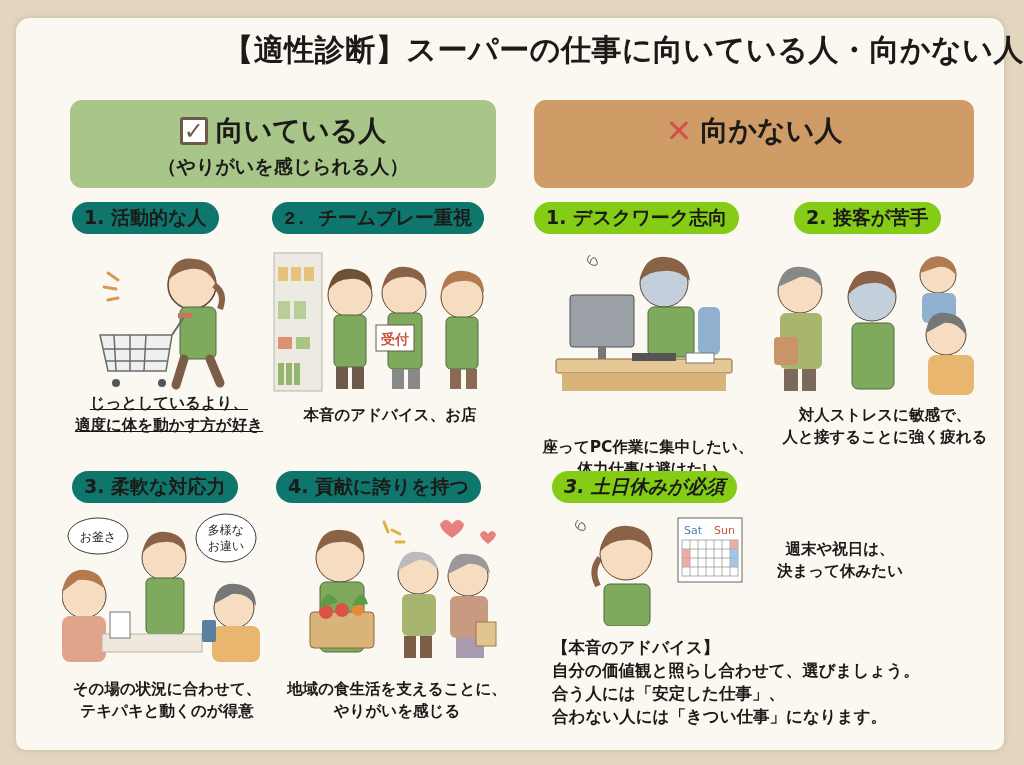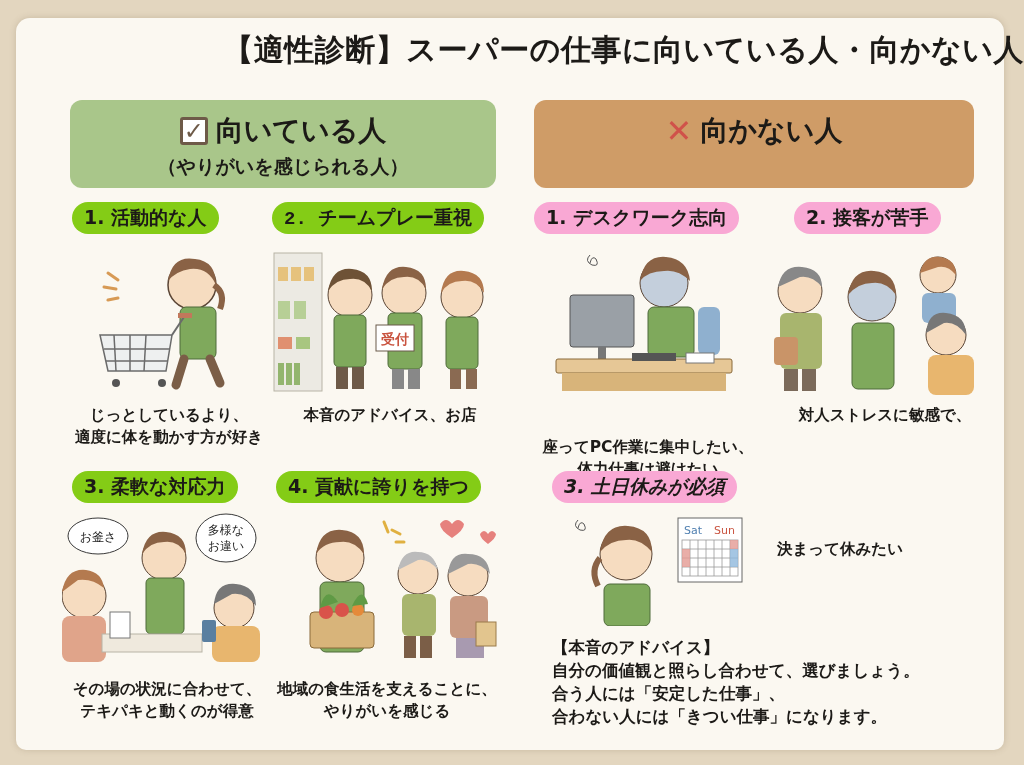--- a/index.html
+++ b/index.html
@@ -30,22 +30,22 @@
   .banner-sub { font-size: 19px; font-weight: bold; margin-top: 4px; }
   .check-box {
     width: 28px; height: 28px; border: 3px solid #6e5a48; background: #fff; border-radius: 3px;
     display: inline-flex; align-items: center; justify-content: center; color: #6e5a48; font-size: 24px; line-height: 1;
   }
   .x-mark { color: #d0524a; font-size: 32px; font-weight: bold; line-height: 1; }
   .pill {
     position: absolute; height: 32px; border-radius: 16px; padding: 0 12px;
     font-size: 19px; font-weight: bold; display: flex; align-items: center; white-space: nowrap;
   }
-  .pill.g { background: #84cc16; }
-  .pill.b { background: #f9a8d4; }
+  .pill.g { background: #0f766e; }
+  .pill.b { background: #84cc16; }
   .illus {
     position: absolute; border-radius: 10px;
   }
   .desc {
     position: absolute; text-align: center; font-size: 15.5px; font-weight: bold; line-height: 22px;
   }
   .advice {
     position: absolute; left: 552px; top: 636px; font-size: 16.5px; font-weight: bold; line-height: 23px;
   }
   svg { display: block; }
@@ -141,21 +141,21 @@
       <rect x="136" y="124" width="12" height="20" fill="#888"></rect>
 
     <circle cx="190" cy="52" r="21" fill="#f6dcc0" stroke="#5a4535"></circle>
       <path d="M169 48 Q172 24 192 26 Q212 28 212 48 Q204 34 190 36 Q176 36 169 48Z" fill="#b47a4f"></path>
     <rect x="174" y="72" width="32" height="52" rx="5" fill="#7fa95c" stroke="#4f6b3a"></rect>
     <rect x="178" y="124" width="11" height="20" fill="#8a6a52"></rect>
       <rect x="194" y="124" width="11" height="20" fill="#8a6a52"></rect>
   </svg>
 </div>
 
-<div class="desc" style="left:64px;top:404px;width:210px;">
+<div class="desc" style="left:64px;top:392px;width:210px;text-decoration:underline;">
   <div>じっとしているより、</div>
   <div>適度に体を動かす方が好き</div>
 </div>
 <div class="desc" style="left:280px;top:404px;width:220px;">
   <div>本音のアドバイス、お店</div>
 </div>
 
 <div class="pill g" style="left:72px;top:471px;">3. 柔軟な対応力</div>
 <div class="pill g" style="left:276px;top:471px;">4. 貢献に誇りを持つ</div>
 
@@ -209,21 +209,21 @@
     <rect x="158" y="84" width="38" height="42" rx="6" fill="#c99a82"></rect>
     <rect x="164" y="126" width="28" height="20" fill="#a89ab0"></rect>
     <rect x="184" y="110" width="20" height="24" fill="#e2c58e" stroke="#9a7a4a"></rect>
   </svg>
 </div>
 
 <div class="desc" style="left:52px;top:678px;width:230px;">
   <div>その場の状況に合わせて、</div>
   <div>テキパキと動くのが得意</div>
 </div>
-<div class="desc" style="left:272px;top:678px;width:230px;">
+<div class="desc" style="left:282px;top:678px;width:230px;">
   <div>地域の食生活を支えることに、</div>
   <div>やりがいを感じる</div>
 </div>
 
 <div class="pill b" style="left:534px;top:202px;">1. デスクワーク志向</div>
 <div class="pill b" style="left:794px;top:202px;">2. 接客が苦手</div>
 
 <div class="illus" style="left:548px;top:245px;width:190px;height:150px;">
   <svg width="190" height="150" viewBox="0 0 190 150">
     <path d="M42 10 q-6 6 2 10 q8 2 4 -6 q-4 -4 -6 4" stroke="#555" fill="none"></path>
@@ -260,20 +260,21 @@
     <rect x="160" y="110" width="46" height="40" rx="8" fill="#e8b66e"></rect>
   </svg>
 </div>
 
 <div class="desc" style="left:528px;top:404px;width:240px;margin-top:32px;">
   <div>座ってPC作業に集中したい、</div>
   <div>体力仕事は避けたい</div>
 </div>
 <div class="desc" style="left:770px;top:404px;width:230px;">
   <div>対人ストレスに敏感で、</div>
+  <div>人と接することに強く疲れる</div>
 </div>
 
 <div class="pill b" style="left:552px;top:471px;font-style:italic;">3. 土日休みが必須</div>
 
 <div class="illus" style="left:570px;top:508px;width:180px;height:118px;">
   <svg width="180" height="118" viewBox="0 0 180 118">
     <path d="M8 12 q-6 6 2 10 q8 2 4 -6 q-4 -4 -6 4" stroke="#555" fill="none"></path>
     <circle cx="56" cy="46" r="26" fill="#f6dcc0" stroke="#5a4535"></circle>
       <path d="M30 44 Q34 16 58 18 Q82 20 82 44 Q70 30 56 32 Q40 32 30 44Z" fill="#8a6245"></path>
     <path d="M30 50 Q20 62 28 78" stroke="#8a6245" stroke-width="6" fill="none"></path>
@@ -293,20 +294,21 @@
         <line x1="112" y1="50" x2="168" y2="50"></line>
         <line x1="112" y1="59" x2="168" y2="59"></line>
     </g>
     <rect x="112" y="41" width="8" height="18" fill="#e49a92" opacity="0.8"></rect>
     <rect x="160" y="41" width="8" height="18" fill="#8fb8dc" opacity="0.8"></rect>
     <rect x="160" y="32" width="8" height="9" fill="#e49a92" opacity="0.8"></rect>
   </svg>
 </div>
 
 <div class="desc" style="left:760px;top:538px;width:160px;">
+  <div>週末や祝日は、</div>
   <div>決まって休みたい</div>
 </div>
 
 <div class="advice">
   <div>【本音のアドバイス】</div>
   <div>自分の価値観と照らし合わせて、選びましょう。</div>
   <div>合う人には「安定した仕事」、</div>
   <div>合わない人には「きつい仕事」になります。</div>
 </div>
 

